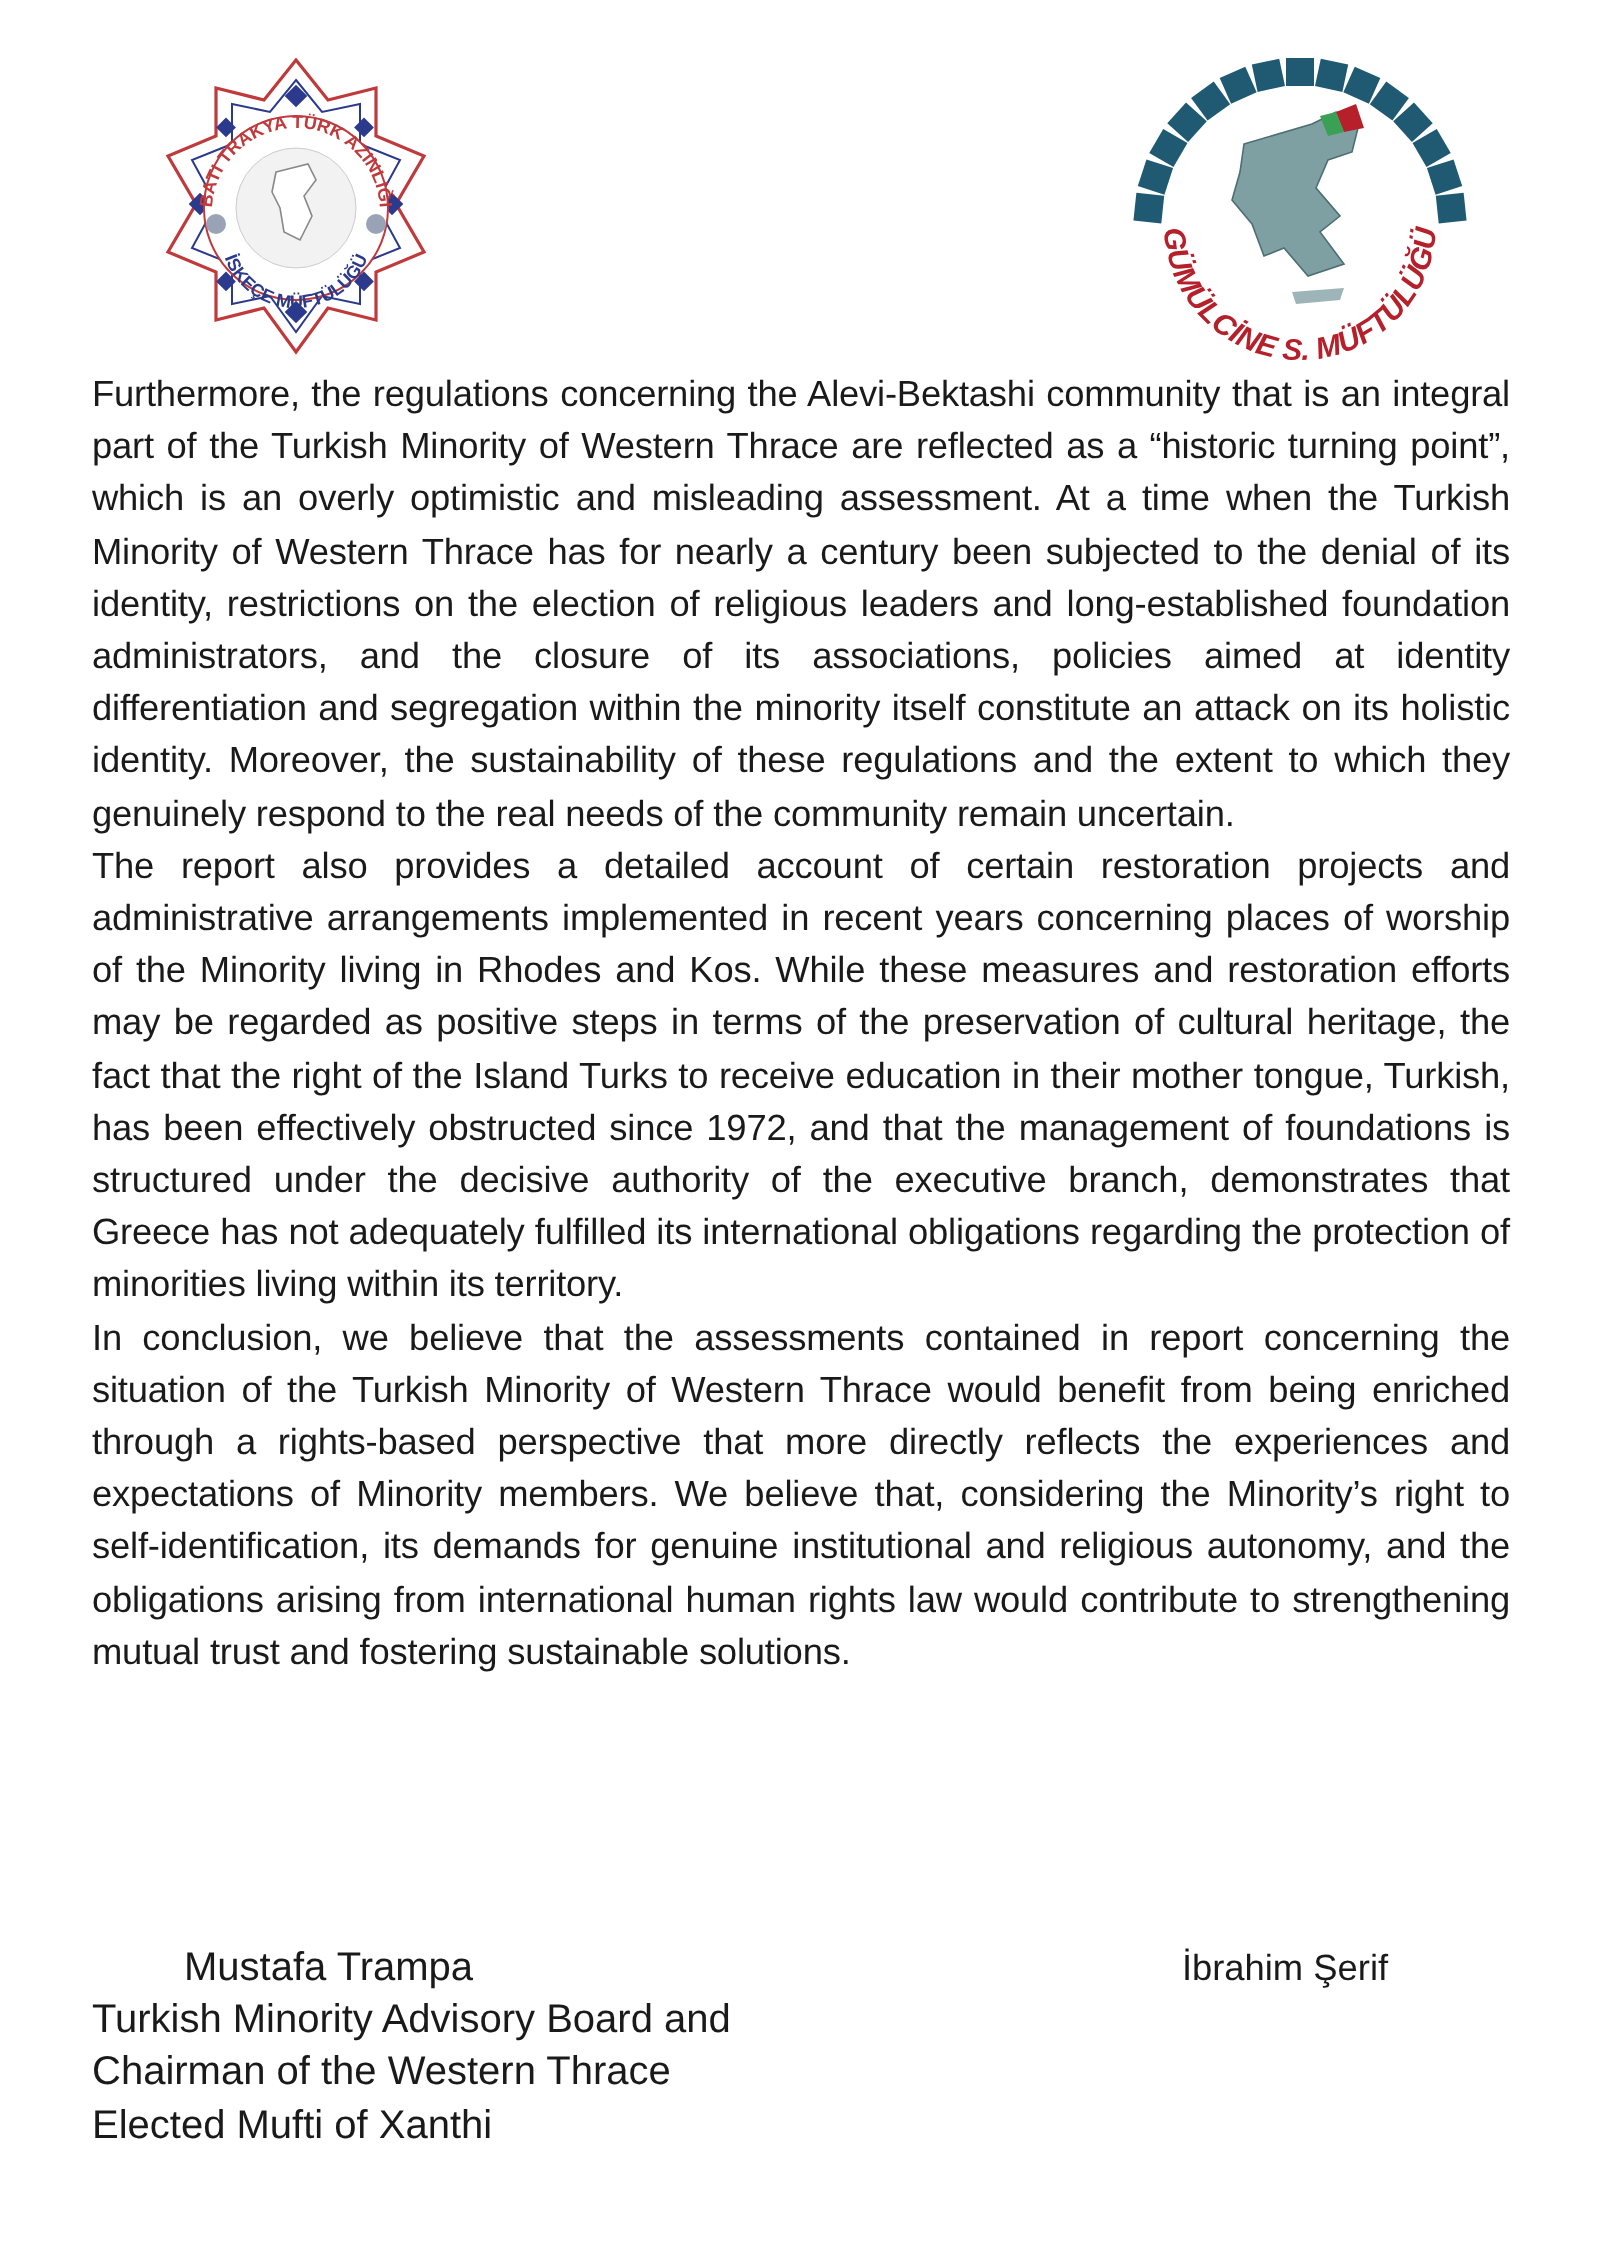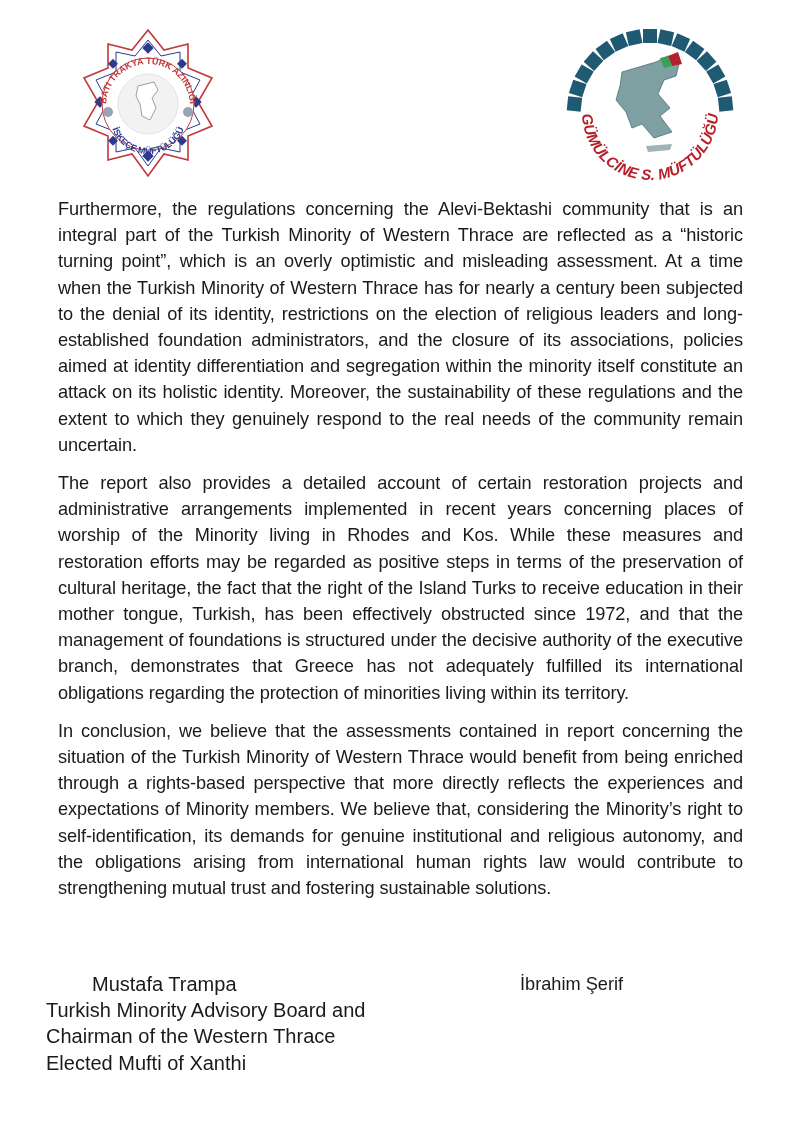--- a/index.html
+++ b/index.html
@@ -1,24 +1,24 @@
 <!DOCTYPE html>
 <html><head>
 <meta charset="utf-8">
 <style>
   html, body { margin: 0; padding: 0; background: #ffffff; }
   body { width: 800px; height: 1132px; position: relative; overflow: hidden; font-family: "Liberation Sans", sans-serif; color: #1a1a1a; }
   .logo { position: absolute; }
   #logo-left { left: 66px; top: 24px; width: 164px; height: 160px; }
   #logo-right { left: 560px; top: 16px; width: 180px; height: 172px; }
   .body-text { position: absolute; left: 46px; top: 184px; width: 709px; font-size: 18.2px; line-height: 26.2px; text-align: justify; letter-spacing: -0.1px; }
-  .body-text p { margin: 12px; }
+  .body-text p { margin: 0; }
   .sig-left { position: absolute; left: 46px; top: 971px; font-size: 20px; line-height: 26.2px; }
   .sig-left .name { padding-left: 46px; }
-  .sig-right { position: absolute; left: 520px; top: 971px; width: 245px; font-size: 18.2px; line-height: 26.2px; text-align: left; }
+  .sig-right { position: absolute; left: 520px; top: 971px; width: 245px; font-size: 18.2px; line-height: 26.2px; text-align: center; }
 </style>
 </head>
 <body>
 
 <div class="logo" id="logo-left">
   <svg width="164" height="160" viewBox="0 0 164 160">
     <defs>
       <path id="arcTop" d="M 40 82 A 42 42 0 0 1 124 82"></path>
       <path id="arcBot" d="M 44 92 A 38 38 0 0 0 120 92"></path>
     </defs>

